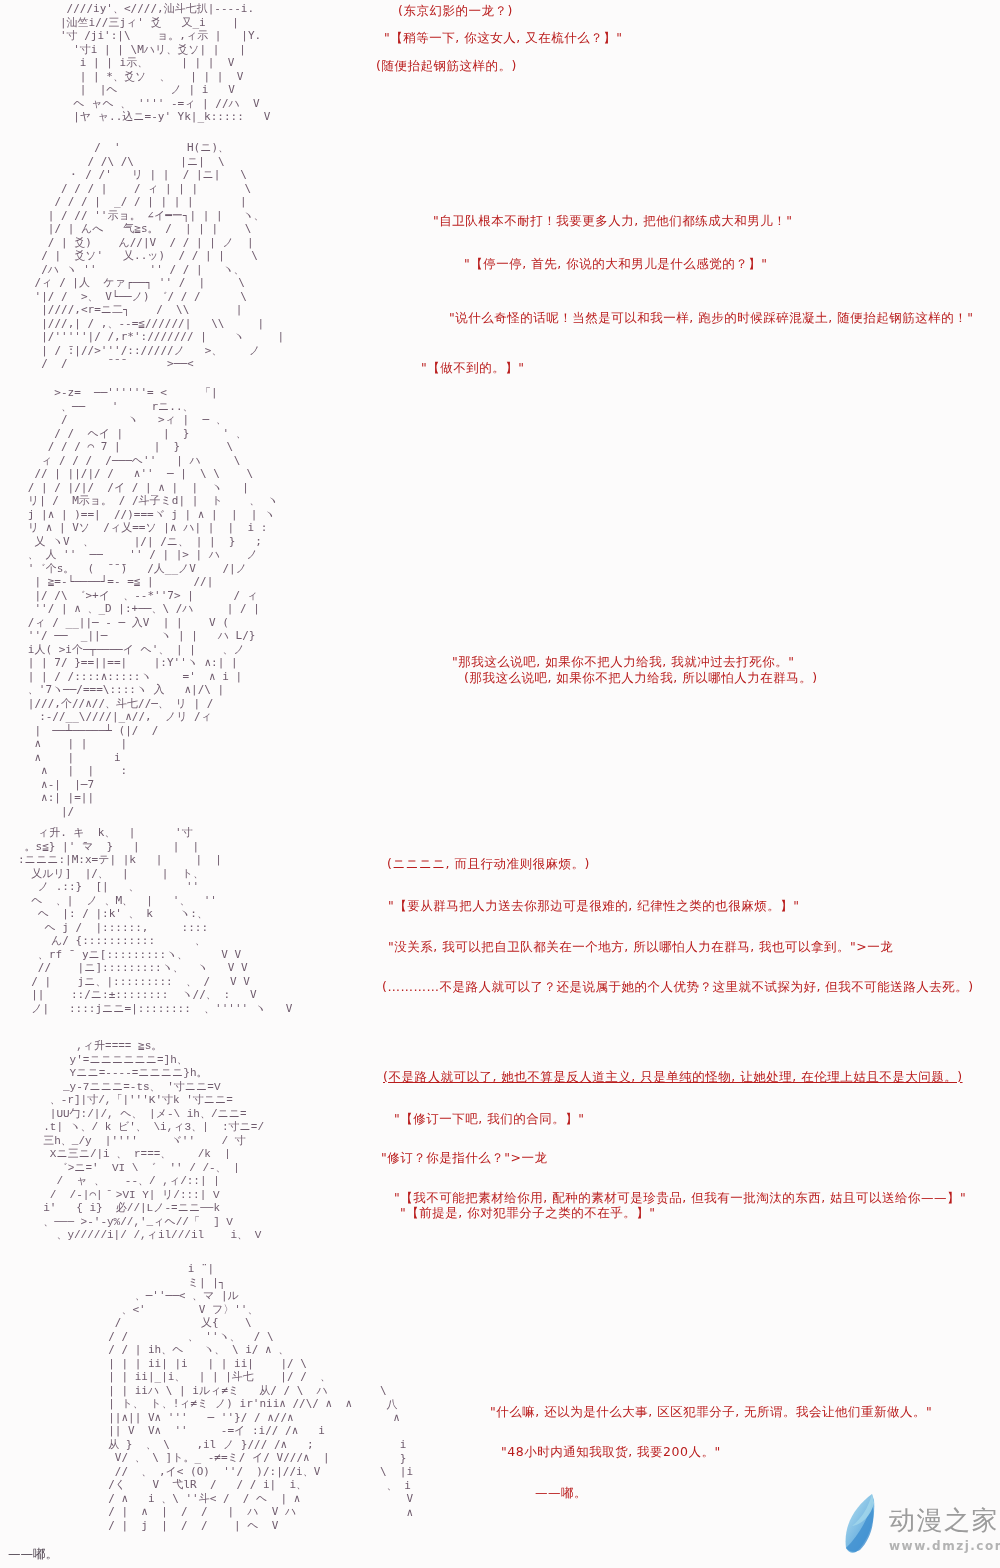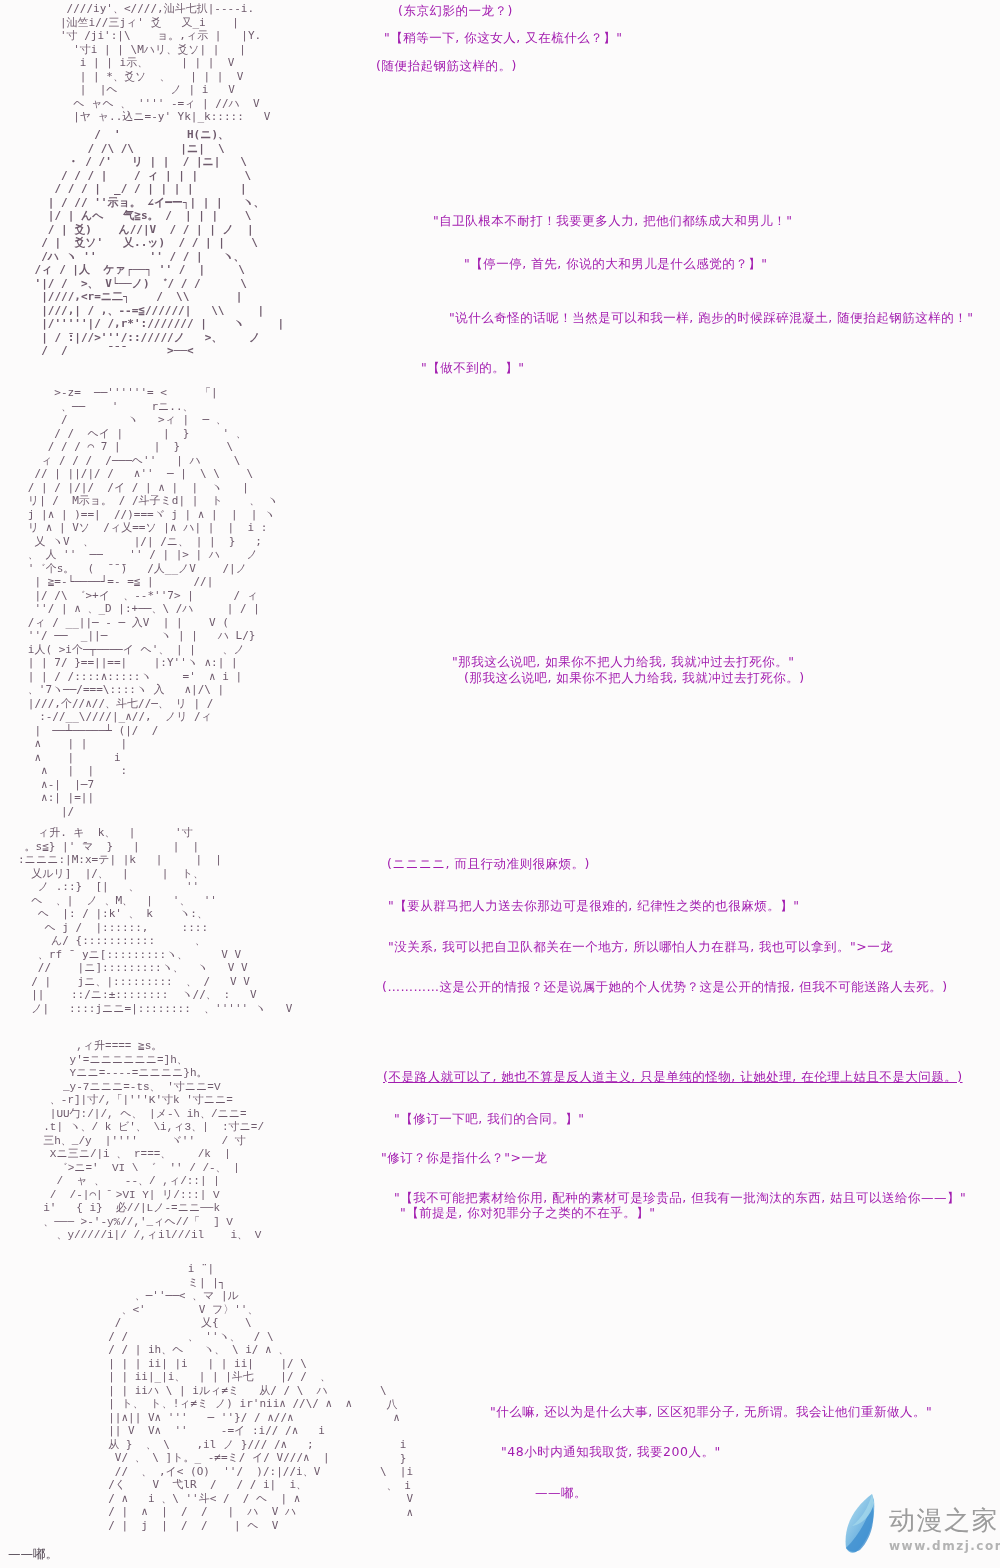--- a/index.html
+++ b/index.html
@@ -18,21 +18,21 @@
     position: absolute;
     font-family: "DejaVu Sans Mono", "Liberation Mono", monospace;
     font-size: 11px;
     line-height: 13.5px;
     color: #6e5a6c;
     white-space: pre;
   }
   .dlg {
     position: absolute;
     font-size: 12.5px;
-    color: #a21caf;
+    color: #b91c1c;
     white-space: pre;
     letter-spacing: 0.5px;
   }
   .note {
     position: absolute;
     font-size: 12.5px;
     color: #4f4450;
     white-space: pre;
   }
   .watermark {
@@ -67,21 +67,21 @@
   <div>
       <pre class="aa" style="left: 60px; top: 2px;"> ////iy'、&lt;////,汕斗七扒|----i.
 |汕竺i//三jィ' 爻   又_i    |
 '寸 /ji':|\    ョ。,ィ示 |   |Y.
   '寸i | | \Mハリ、爻ソ| |   |
    i | | i示、     | | |  V
    | | *、爻ソ  、   | | |  V
    |  |ヘ        ノ | i   V
   ヘ ャヘ 、 '''' -=ィ | //ハ  V
   |ヤ ャ..込ニ=-y' Yk|_k:::::   V</pre>
-      <pre class="aa" style="left: 28px; top: 128px; font-weight: bold;">          /  '          H(ニ)、
+      <pre class="aa" style="left: 28px; top: 141px;">          /  '          H(ニ)、
          / /\ /\       |ニ|  \
       ・ / /'   リ | |  / |ニ|   \
      / / / |    / ィ | | |       \
     / / / |  _/ / | | | |       |
    | / // ''示ョ。 ∠イ━ー┐| | |   ヽ、
    |/ | んへ   气≧s。 /  | | |    \
    / | 爻)    ん//|V  / / | | ノ  |
   / |  爻ソ'   乂..ッ)  / / | |    \
   /ハ ヽ ''        '' / / |   ヽ、
  /ィ / |人  ケァ┌──┐ '' /  |     \
@@ -186,25 +186,25 @@
 
   <div>
       <div class="dlg" style="left: 398px; top: 3px;">(东京幻影的一龙？)</div>
       <div class="dlg" style="left: 384px; top: 30px;">"【稍等一下, 你这女人, 又在梳什么？】"</div>
       <div class="dlg" style="left: 376px; top: 58px;">(随便抬起钢筋这样的。)</div>
       <div class="dlg" style="left: 433px; top: 213px;">"自卫队根本不耐打！我要更多人力, 把他们都练成大和男儿！"</div>
       <div class="dlg" style="left: 464px; top: 256px;">"【停一停, 首先, 你说的大和男儿是什么感觉的？】"</div>
       <div class="dlg" style="left: 449px; top: 310px;">"说什么奇怪的话呢！当然是可以和我一样, 跑步的时候踩碎混凝土, 随便抬起钢筋这样的！"</div>
       <div class="dlg" style="left: 421px; top: 360px;">"【做不到的。】"</div>
       <div class="dlg" style="left: 452px; top: 654px;">"那我这么说吧, 如果你不把人力给我, 我就冲过去打死你。"</div>
-      <div class="dlg" style="left: 464px; top: 670px;">(那我这么说吧, 如果你不把人力给我, 我就冲过去打死你。)</div>
+      <div class="dlg" style="left: 464px; top: 670px;">(那我这么说吧, 如果你不把人力给我, 所以哪怕人力在群马。)</div>
       <div class="dlg" style="left: 387px; top: 856px;">(ニニニニ, 而且行动准则很麻烦。)</div>
       <div class="dlg" style="left: 388px; top: 898px;">"【要从群马把人力送去你那边可是很难的, 纪律性之类的也很麻烦。】"</div>
       <div class="dlg" style="left: 388px; top: 939px;">"没关系, 我可以把自卫队都关在一个地方, 所以哪怕人力在群马, 我也可以拿到。"&gt;一龙</div>
-      <div class="dlg" style="left: 382px; top: 979px;">(…………这是公开的情报？还是说属于她的个人优势？这是公开的情报, 但我不可能送路人去死。)</div>
+      <div class="dlg" style="left: 382px; top: 979px;">(…………不是路人就可以了？还是说属于她的个人优势？这里就不试探为好, 但我不可能送路人去死。)</div>
       <div class="dlg" style="left: 383px; top: 1069px; text-decoration: underline;">(不是路人就可以了, 她也不算是反人道主义, 只是单纯的怪物, 让她处理, 在伦理上姑且不是大问题。)</div>
       <div class="dlg" style="left: 394px; top: 1111px;">"【修订一下吧, 我们的合同。】"</div>
       <div class="dlg" style="left: 381px; top: 1150px;">"修订？你是指什么？"&gt;一龙</div>
       <div class="dlg" style="left: 394px; top: 1190px;">"【我不可能把素材给你用, 配种的素材可是珍贵品, 但我有一批淘汰的东西, 姑且可以送给你——】"</div>
       <div class="dlg" style="left: 400px; top: 1205px;">"【前提是, 你对犯罪分子之类的不在乎。】"</div>
       <div class="dlg" style="left: 490px; top: 1404px;">"什么嘛, 还以为是什么大事, 区区犯罪分子, 无所谓。我会让他们重新做人。"</div>
       <div class="dlg" style="left: 501px; top: 1444px;">"48小时内通知我取货, 我要200人。"</div>
       <div class="dlg" style="left: 535px; top: 1485px;">——嘟。</div>
     </div>
 

